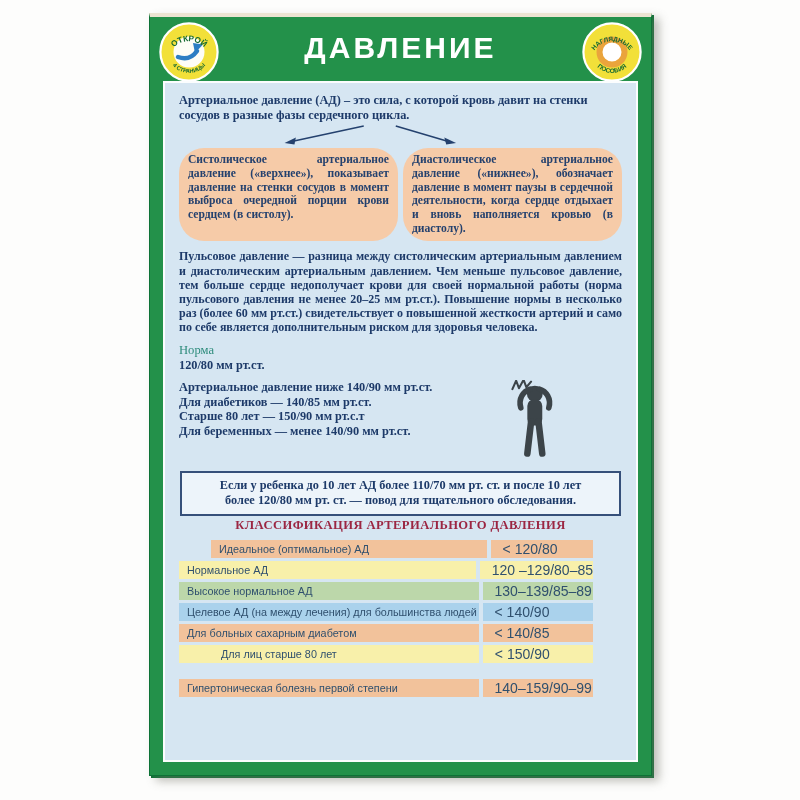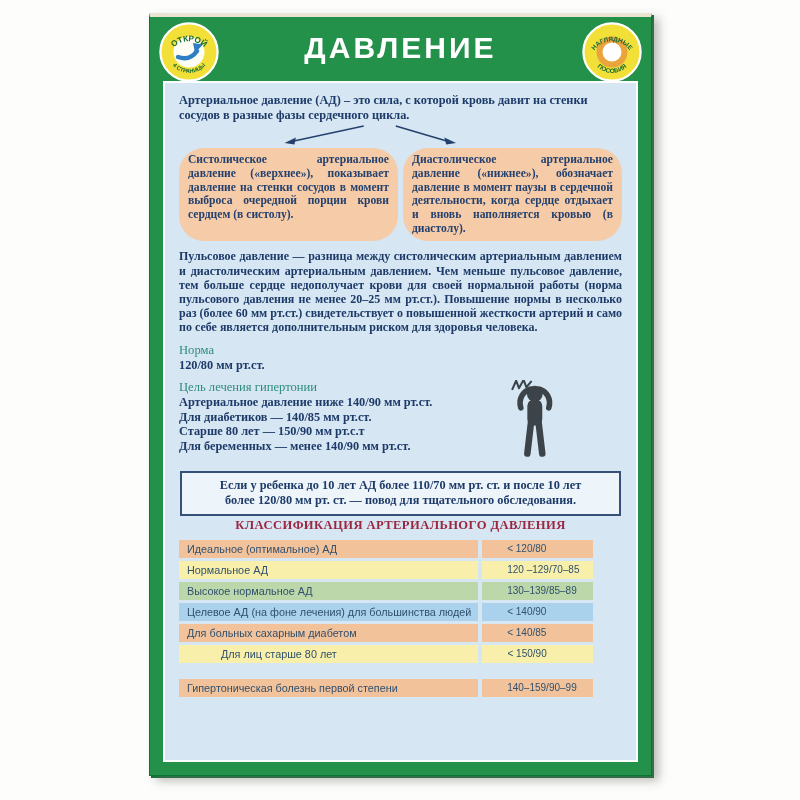--- a/index.html
+++ b/index.html
@@ -40,21 +40,21 @@
     margin:9px 1px 0 1px;background:#edf4fa;border:2px solid #36507a;
     padding:5px 22px;text-align:center;font-weight:bold;font-size:12.3px;line-height:15.2px;
   }
   .table-title{
     margin-top:2px;text-align:center;color:#9b2642;font-weight:bold;
     font-size:12.6px;letter-spacing:.4px;font-family:"Liberation Serif",serif;
   }
   .bp-table{margin-top:7px;width:414px;font-family:"Liberation Sans",sans-serif;}
   .bp-row{display:flex;gap:4px;margin-bottom:3px;}
   .cl{width:310px;height:18px;line-height:18px;padding-left:8px;font-size:10.8px;color:#30506e;white-space:nowrap;overflow:hidden;}
-  .cv{width:114px;height:18px;line-height:18px;padding-left:25px;font-size:10px;color:#30506e;white-space:nowrap;}
+  .cv{width:114px;height:18px;line-height:18px;padding-left:12px;font-size:14px;color:#30506e;white-space:nowrap;}
   .table-gap{height:13px;}
   svg{display:block;}
 </style>
 </head>
 <body>
 
 <div class="page">
   <div class="card">
 
     <div class="card-header">
@@ -124,46 +124,45 @@
       <div class="sect goal-wrap">
         <svg class="person" viewBox="0 0 60 92">
           <polyline points="9,14 13,5 16,13 21,4 24,12 29,6" fill="none" stroke="#3c4449" stroke-width="2.2" stroke-linecap="round" stroke-linejoin="round"></polyline>
           <circle cx="33" cy="19" r="8.5" fill="#3c4449"></circle>
           <path d="M18,34 C15,24 21,16 28,14" stroke="#3c4449" stroke-width="6" fill="none" stroke-linecap="round"></path>
           <path d="M48,34 C51,24 45,16 38,14" stroke="#3c4449" stroke-width="6" fill="none" stroke-linecap="round"></path>
           <rect x="25" y="25" width="16" height="28" rx="7" fill="#3c4449"></rect>
           <line x1="29" y1="49" x2="25" y2="83" stroke="#3c4449" stroke-width="7" stroke-linecap="round"></line>
           <line x1="37" y1="49" x2="41" y2="83" stroke="#3c4449" stroke-width="7" stroke-linecap="round"></line>
         </svg>
-        <div class="teal">Цель лечения гипертонии</div>
         <div class="bold-navy">Артериальное давление ниже 140/90 мм рт.ст.</div>
         <div class="bold-navy">Для диабетиков — 140/85 мм рт.ст.</div>
         <div class="bold-navy">Старше 80 лет — 150/90 мм рт.с.т</div>
         <div class="bold-navy">Для беременных — менее 140/90 мм рт.ст.</div>
       </div>
 
       <div class="child-box">Если у ребенка до 10 лет АД более 110/70 мм рт. ст. и после 10 лет более 120/80 мм рт. ст. — повод для тщательного обследования.</div>
 
       <div class="table-title">КЛАССИФИКАЦИЯ АРТЕРИАЛЬНОГО ДАВЛЕНИЯ</div>
 
       <div class="bp-table">
         <div class="bp-row">
-          <div class="cl" style="background-color: rgb(242, 194, 155);">Идеальное (оптимальное) АД</div>
+          <div class="cl" style="background-color: rgb(242, 194, 155); margin-left: 32px;">Идеальное (оптимальное) АД</div>
           <div class="cv" style="background-color: rgb(242, 194, 155);">&lt; 120/80</div>
         </div>
         <div class="bp-row">
           <div class="cl" style="background-color: rgb(248, 240, 170);">Нормальное АД</div>
-          <div class="cv" style="background-color: rgb(248, 240, 170);">120 –129/70–85</div>
+          <div class="cv" style="background-color: rgb(248, 240, 170);">120 –129/80–85</div>
         </div>
         <div class="bp-row">
           <div class="cl" style="background-color: rgb(188, 215, 170);">Высокое нормальное АД</div>
           <div class="cv" style="background-color: rgb(188, 215, 170);">130–139/85–89</div>
         </div>
         <div class="bp-row">
-          <div class="cl" style="background-color: rgb(170, 210, 236);">Целевое АД (на фоне лечения) для большинства людей</div>
+          <div class="cl" style="background-color: rgb(170, 210, 236);">Целевое АД (на между лечения) для большинства людей</div>
           <div class="cv" style="background-color: rgb(170, 210, 236);">&lt; 140/90</div>
         </div>
         <div class="bp-row">
           <div class="cl" style="background-color: rgb(242, 194, 155);">Для больных сахарным диабетом</div>
           <div class="cv" style="background-color: rgb(242, 194, 155);">&lt; 140/85</div>
         </div>
         <div class="bp-row">
           <div class="cl" style="background-color: rgb(248, 240, 170); padding-left: 42px;">Для лиц старше 80 лет</div>
           <div class="cv" style="background-color: rgb(248, 240, 170);">&lt; 150/90</div>
         </div>

